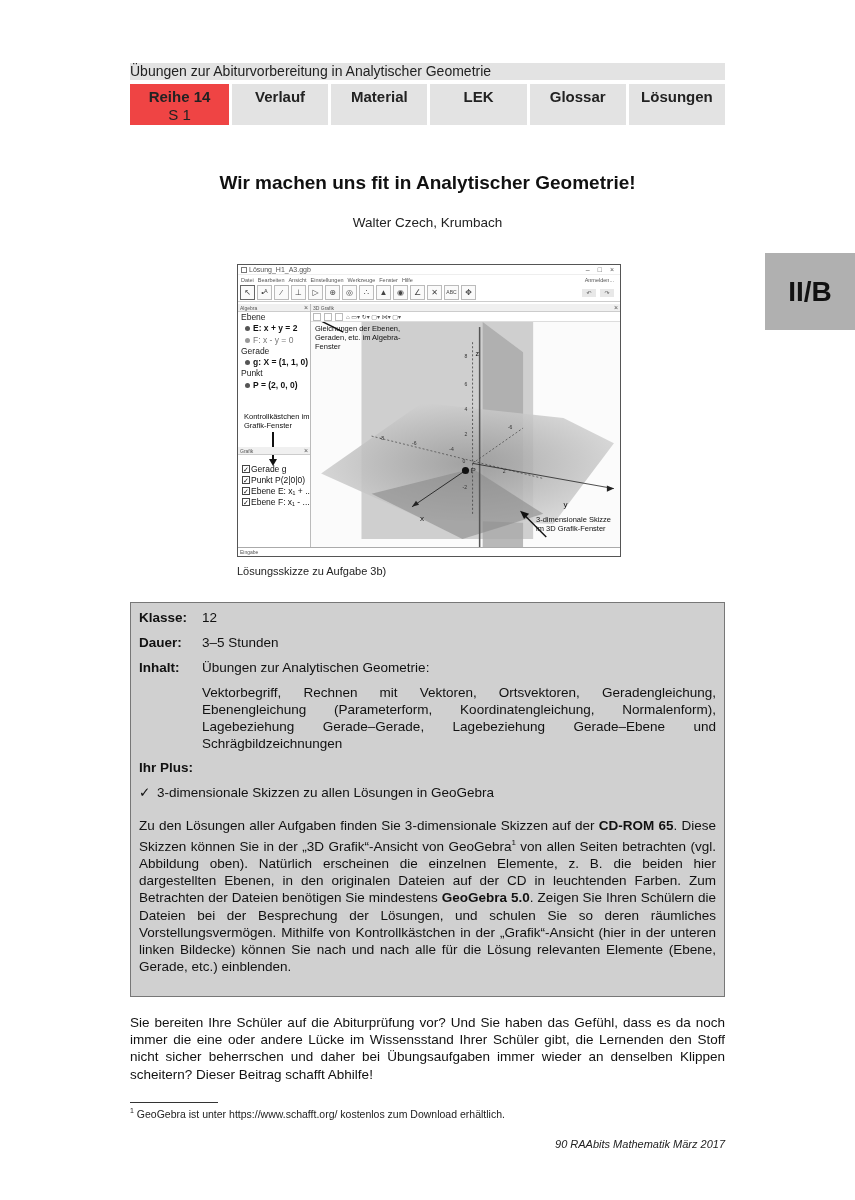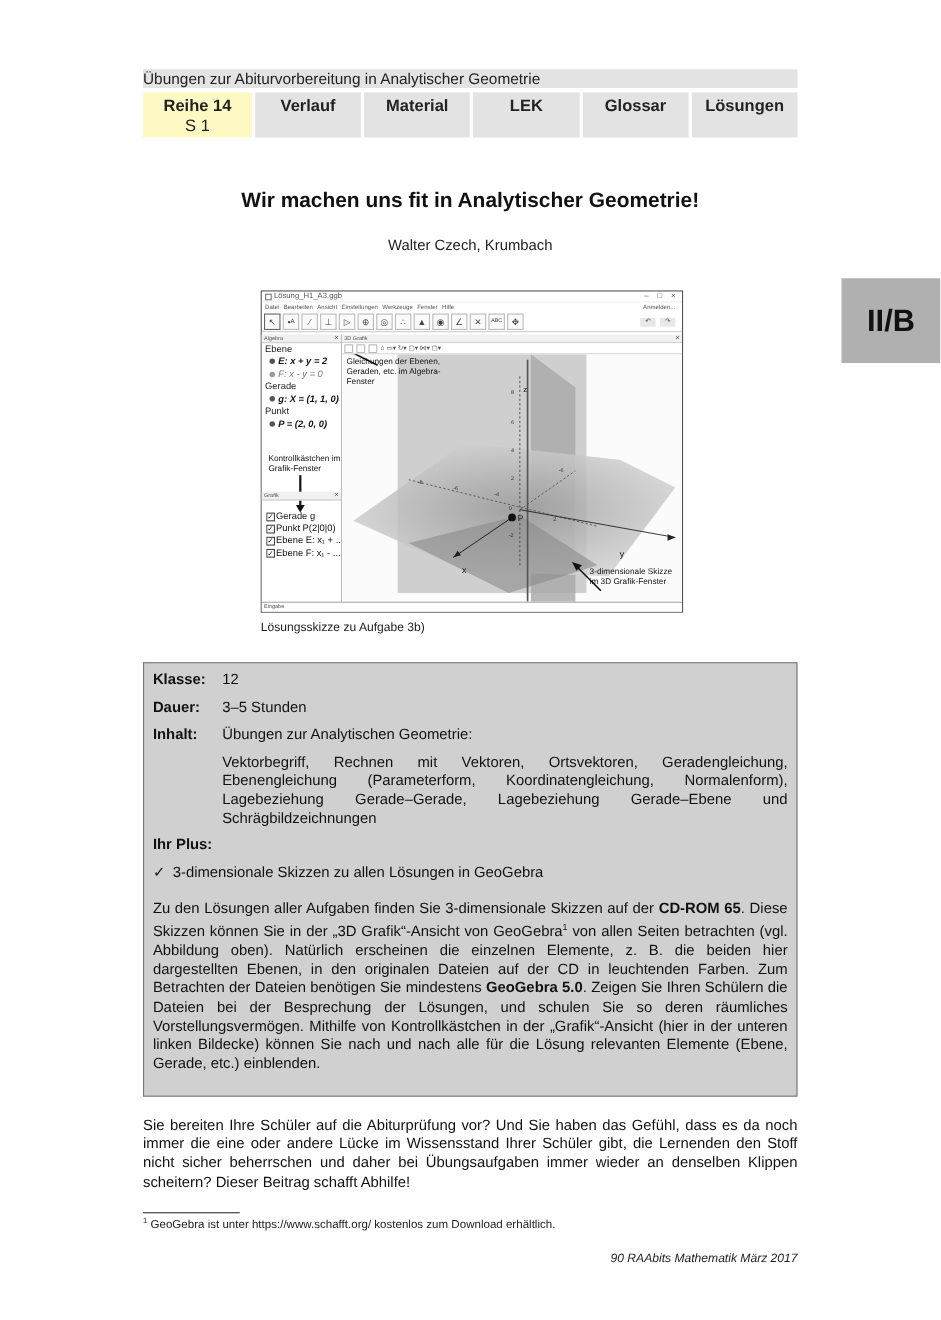--- a/index.html
+++ b/index.html
@@ -2,21 +2,21 @@
 <html><head>
   <meta charset="utf-8">
   <style>
     * { box-sizing: border-box; margin: 0; padding: 0; }
     html, body { width: 855px; height: 1200px; background: #ffffff; }
     body { position: relative; font-family: "Liberation Sans", "DejaVu Sans", sans-serif; color: #111; overflow: hidden; }
 
     .series-bar { position: absolute; left: 130px; top: 63px; width: 595px; height: 17px; background: #e3e3e3; font-size: 14px; line-height: 17px; padding-left: 0; color: #222; }
     .nav { position: absolute; left: 130px; top: 84px; width: 595px; height: 41px; display: flex; gap: 3px; }
     .nav .tab { flex: 1; background: #e3e3e3; text-align: center; font-weight: bold; font-size: 15px; padding-top: 4px; color: #222; }
-    .nav .tab.active { background: #fef9c3; }
+    .nav .tab.active { background: #ef4444; }
     .nav .tab .sub { display: block; font-weight: normal; font-size: 15px; margin-top: 1px; }
     .nav .tab:nth-child(1) { flex: 0 0 99px; }
 
     .title { position: absolute; left: 0; width: 855px; top: 172px; text-align: center; font-weight: bold; font-size: 19px; color: #111; }
     .author { position: absolute; left: 0; width: 855px; top: 215px; text-align: center; font-size: 13.5px; color: #222; }
 
     .section-tag { position: absolute; left: 765px; top: 253px; width: 90px; height: 77px; background: #b0b0b0; font-weight: bold; font-size: 28px; text-align: center; line-height: 77px; color: #111; }
 
     
     .gg { position: absolute; left: 237px; top: 264px; width: 384px; height: 293px; border: 1px solid #555; background: #fff; font-size: 7px; color: #555; }
@@ -28,21 +28,21 @@
     .gg .tool { width: 15px; height: 15px; border: 1px solid #bbb; background: #fafafa; font-size: 8px; line-height: 13px; text-align: center; color: #444; }
     .gg .tool.sel { border-color: #666; }
     .gg .undo { margin-left: auto; display: flex; gap: 4px; padding-right: 6px; }
     .gg .undo span { width: 14px; height: 8px; background: #e8e8e8; font-size: 6px; line-height: 8px; text-align: center; }
     .gg .panes { position: absolute; top: 39px; left: 0; right: 0; bottom: 9px; display: flex; }
     .gg .left { width: 73px; border-right: 1px solid #bbb; position: relative; background: #fff; }
     .gg .panehead { height: 8px; background: #f0f0f0; border-bottom: 1px solid #ccc; display: flex; align-items: center; padding-left: 2px; font-size: 5px; }
     .gg .panehead .x { margin-left: auto; padding-right: 2px; font-size: 7px; }
     .gg .alg { font-size: 8.5px; color: #111; padding-left: 3px; line-height: 11.3px; }
     .gg .alg .grp { color: #222; }
-    .gg .alg .item { padding-left: 4px; font-weight: bold; font-style: italic; }
+    .gg .alg .item { padding-left: 4px; font-weight: bold; }
     .gg .alg .item.dim { color: #777; font-weight: normal; }
     .gg .alg .dot { display: inline-block; width: 5px; height: 5px; border-radius: 50%; background: #555; margin-right: 3px; }
     .gg .kontroll-label { position: absolute; left: 6px; top: 108px; font-size: 7.5px; color: #111; line-height: 9px; }
     .gg .arrow-down { position: absolute; left: 34px; top: 128px; width: 1.5px; height: 28px; background: #111; }
     .gg .arrow-down::after { content: ""; position: absolute; left: -3.5px; bottom: -6px; border-left: 4px solid transparent; border-right: 4px solid transparent; border-top: 7px solid #111; }
     .gg .grafik-head { position: absolute; top: 143px; left: 0; right: 0; }
     .gg .checks { position: absolute; top: 160px; left: 4px; font-size: 8.5px; color: #111; line-height: 11px; white-space: nowrap; overflow: hidden; width: 68px; }
     .gg .checks .cb { display: inline-block; width: 8px; height: 8px; border: 1px solid #444; font-size: 7px; line-height: 7px; text-align: center; margin-right: 1px; }
     .gg .right { flex: 1; position: relative; overflow: hidden; background: #fbfbfb; }
     .gg .subtoolbar { height: 10px; border-bottom: 1px solid #ddd; display: flex; align-items: center; gap: 3px; padding-left: 2px; font-size: 6px; background: #fff; }

